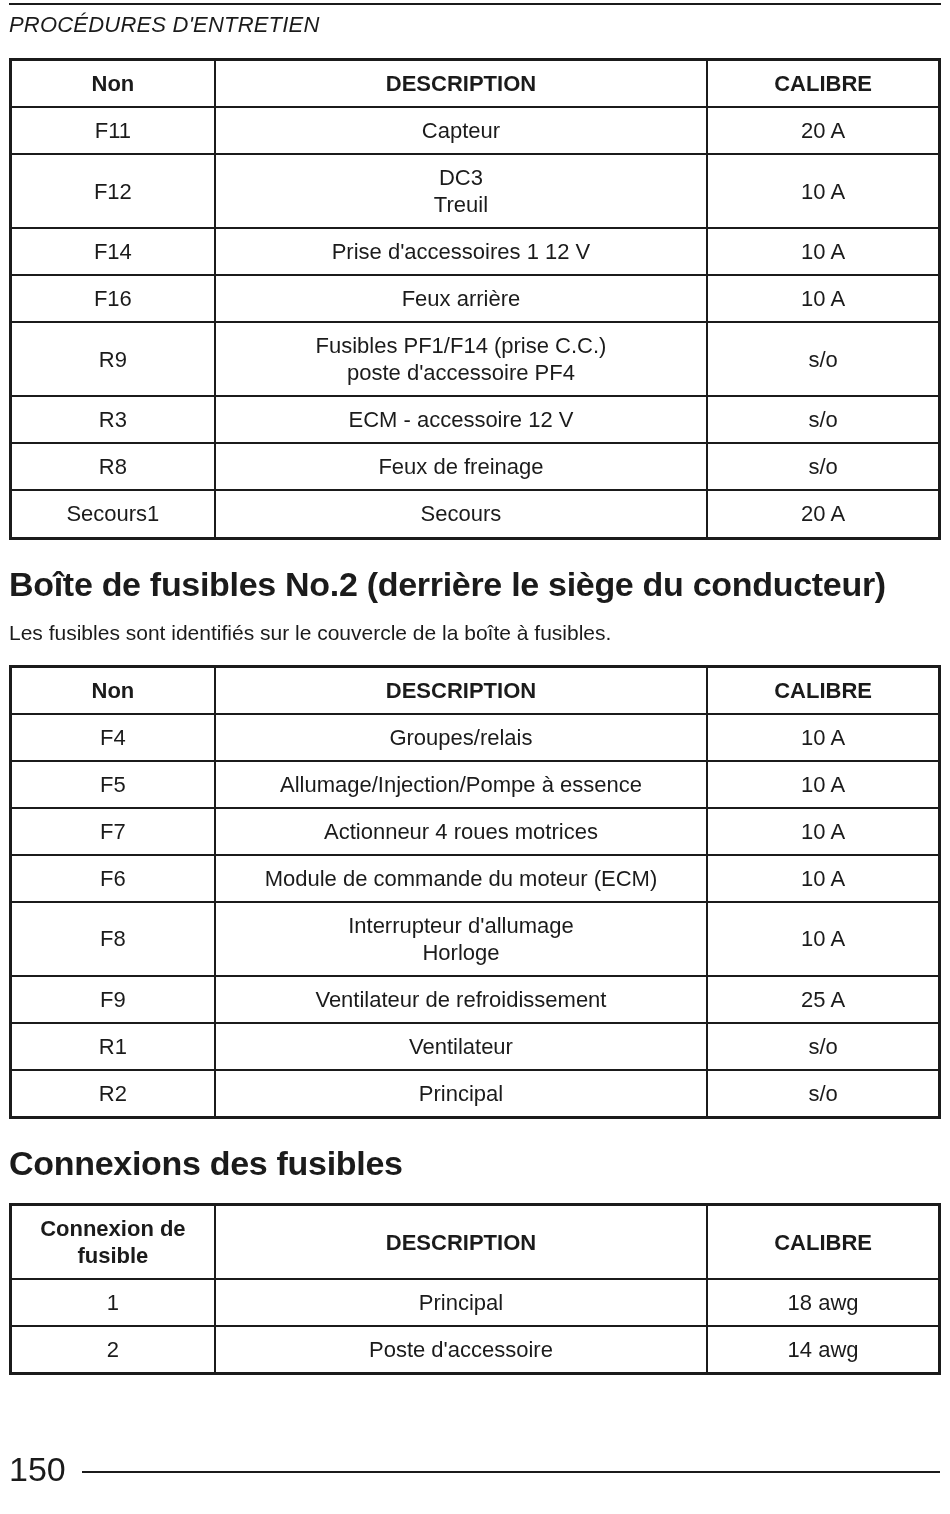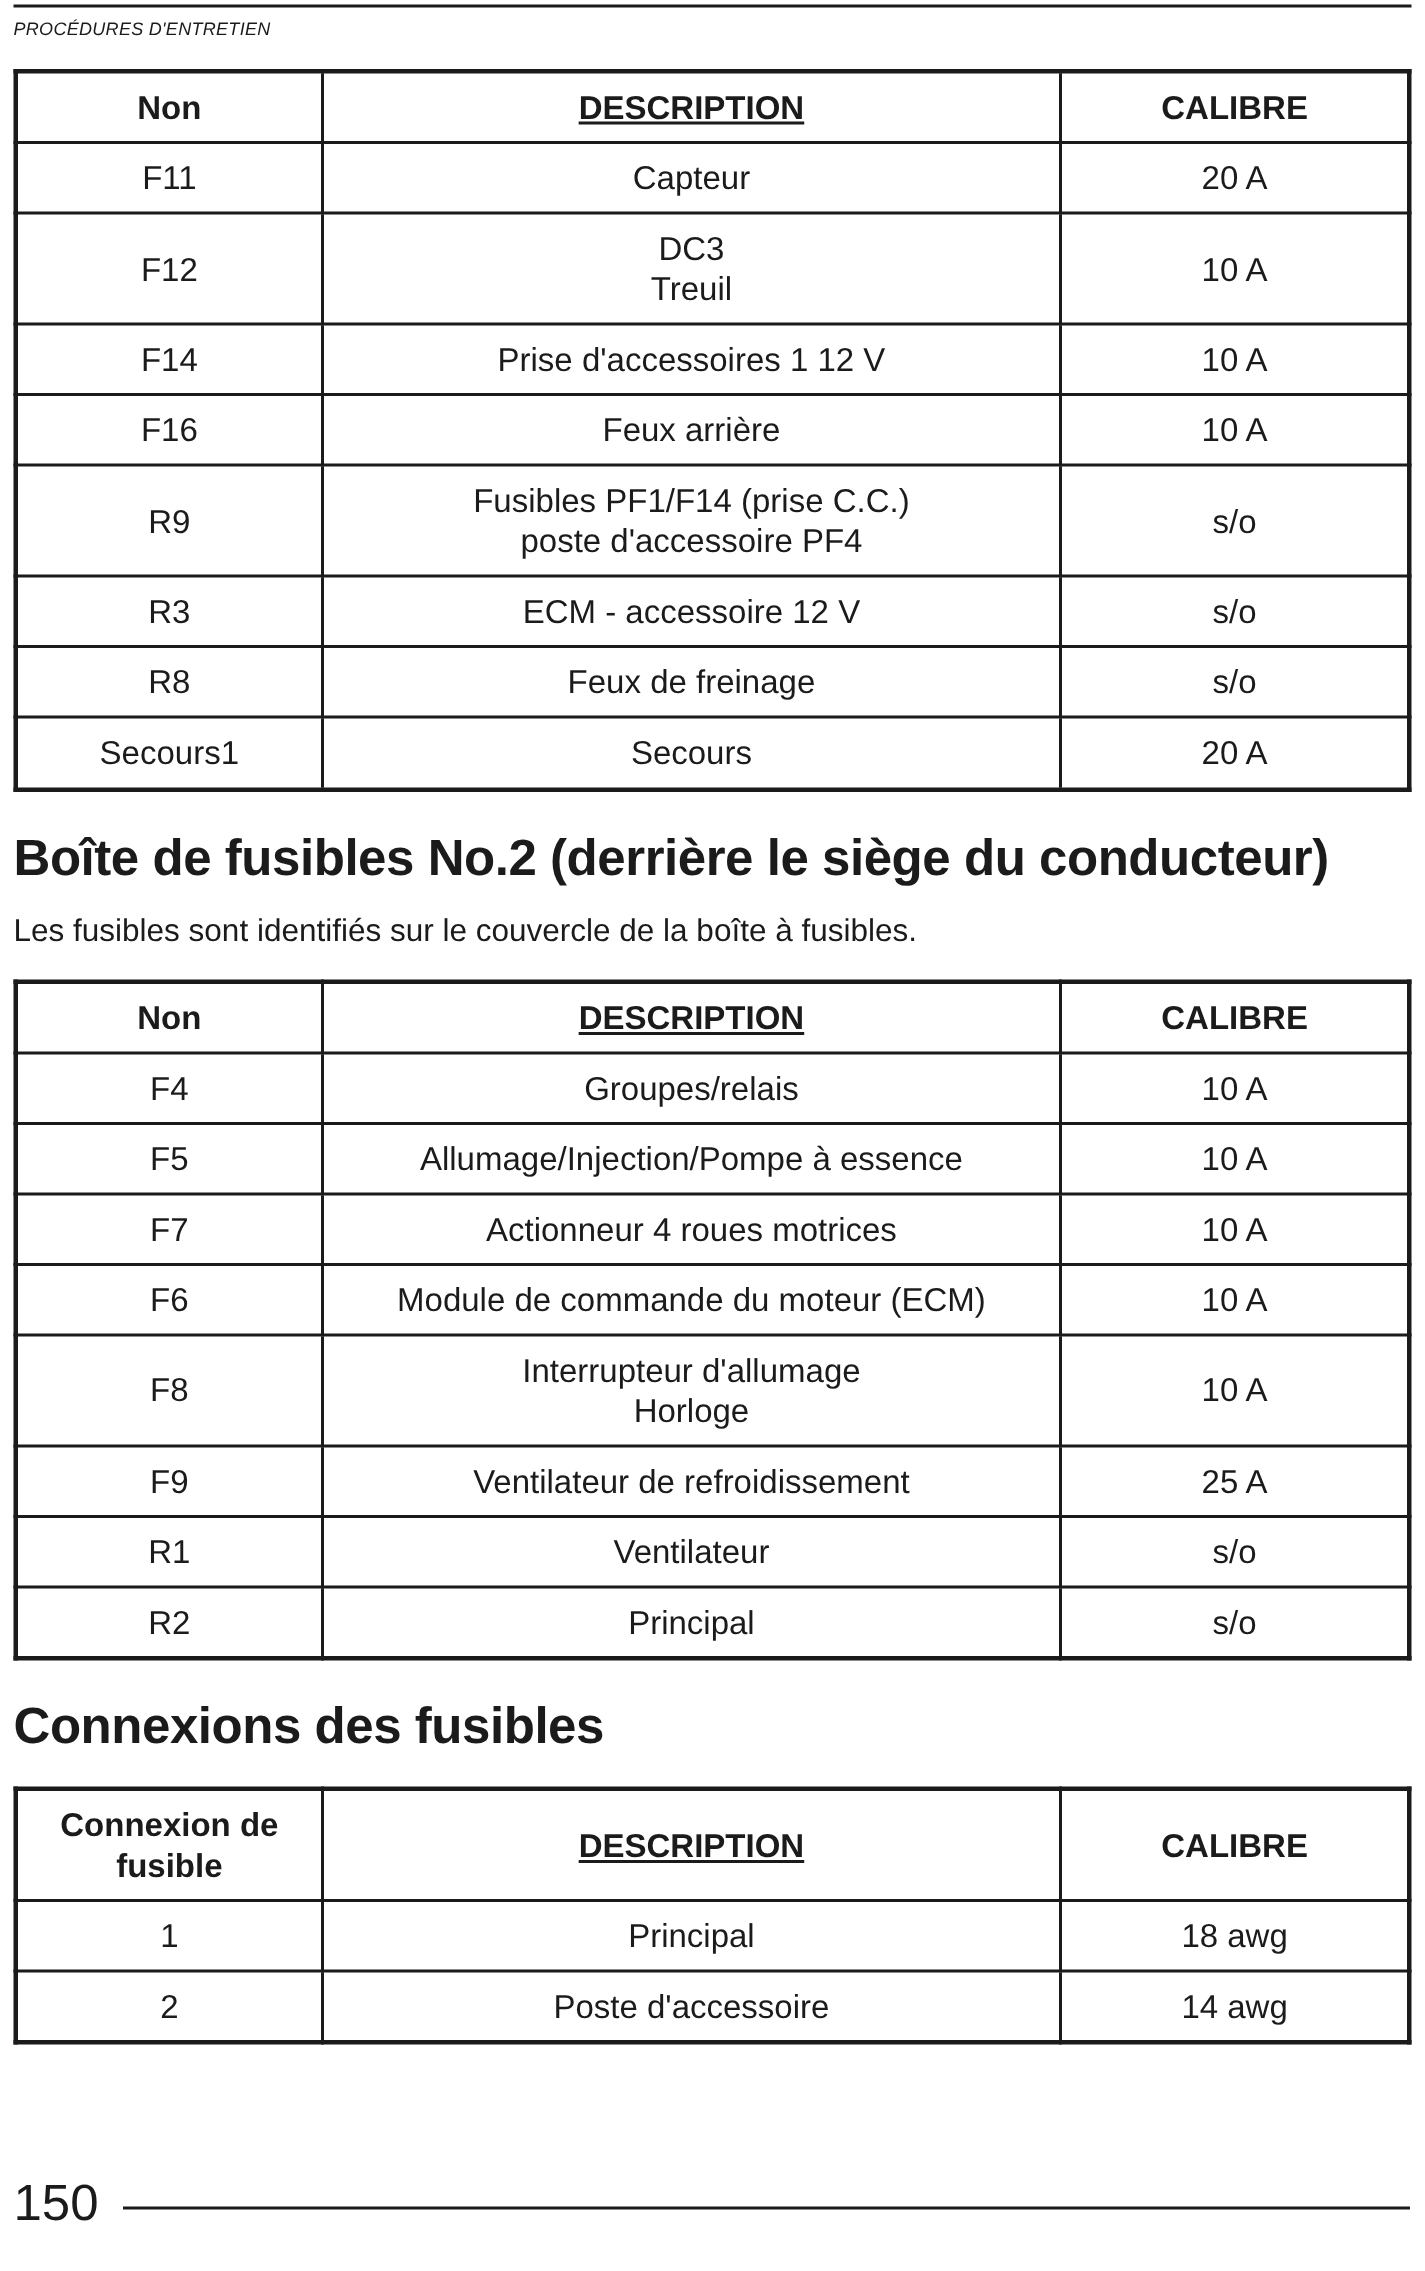--- a/index.html
+++ b/index.html
@@ -18,21 +18,21 @@
   .page {
     padding: 0 9px;
   }
   .top-rule {
     height: 2px;
     background: #1b1b1b;
     margin-top: 3px;
   }
   .running-header {
     font-style: italic;
-    font-size: 12px;
+    font-size: 22px;
     letter-spacing: 0.2px;
     padding-top: 7px;
   }
   table.fuse-table {
     width: 100%;
     border-collapse: collapse;
     table-layout: fixed;
     margin-top: 20px;
     border: 3px solid #1b1b1b;
   }
@@ -42,21 +42,21 @@
     text-align: center;
     vertical-align: middle;
     font-size: 22px;
     line-height: 1.23;
     padding: 9px 8px;
   }
   table.fuse-table th {
     font-weight: bold;
   }
   table.fuse-table .col-id   { width: 21.3%; }
-  table.fuse-table .col-desc { width: 54.2%; text-decoration: underline; }
+  table.fuse-table .col-desc { width: 54.2%; }
   table.fuse-table .col-cal  { width: 24.5%; }
   td.cell-desc {
     white-space: pre-line;
   }
   h1.section-title {
     font-size: 34px;
     font-weight: bold;
     margin: 25px 0 0 0;
     letter-spacing: -0.3px;
   }

